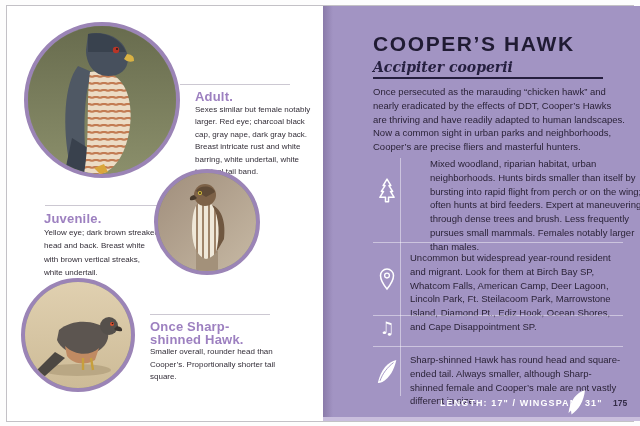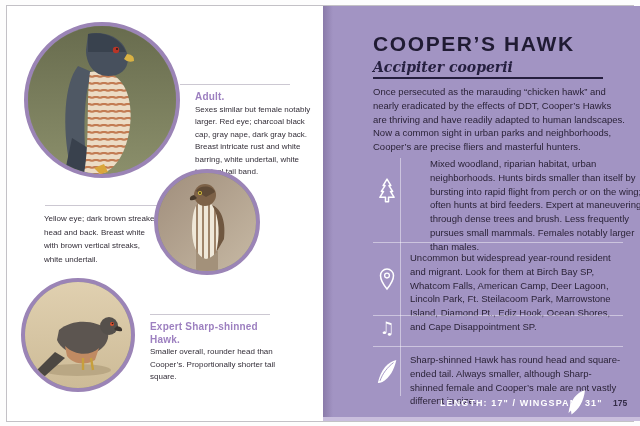--- a/index.html
+++ b/index.html
@@ -5,21 +5,21 @@
   * { margin:0; padding:0; box-sizing:border-box; }
   html,body { width:640px; height:426px; background:#ffffff; font-family:"Liberation Sans", sans-serif; }
   #screen { position:relative; width:640px; height:426px; background:#fdfdfd; overflow:hidden; }
   #spread { position:absolute; left:6px; top:5px; width:628px; height:417px; border:1px solid #c3c1c6; background:#ffffff; }
 
   
   #left-page { position:absolute; left:0; top:0; width:316px; height:415px; background:#ffffff; }
   .photo-circle { position:absolute; border-radius:50%; border:4px solid #9b84b6; overflow:hidden; background:#888; }
   .pointer-line { position:absolute; height:1px; background:#ccc8d2; }
   .spec-block { position:absolute; color:#332e38; font-size:8px; line-height:12.5px; }
-  .spec-heading { color:#9d80c0; font-weight:bold; font-size:10px; letter-spacing:.2px; }
+  .spec-heading { color:#9d80c0; font-weight:bold; font-size:13px; letter-spacing:.2px; }
   .spec-body { color:#332e38; }
 
   
   #right-page { position:absolute; left:316px; top:0; width:339px; height:415px; background:#a294c3; }
   #gutter-shade { position:absolute; left:0; top:0; bottom:0; width:10px;
                   background:linear-gradient(to right, rgba(66,48,92,.25), rgba(66,48,92,0)); }
   #page-title { position:absolute; left:50px; top:26px; font-size:21px; font-weight:bold;
                 letter-spacing:1.6px; color:#201b33; }
   #sci-name { position:absolute; left:50px; top:53px; font-family:"DejaVu Serif", serif;
               font-style:italic; font-weight:bold; font-size:14px; color:#262040; }
@@ -72,20 +72,21 @@
       </div>
 
       <div class="pointer-line" style="left:173px; top:78px; width:110px;"></div>
       <div class="spec-block" style="left:188px; top:85px; width:118px;">
         <div class="spec-heading">Adult.</div>
         <div class="spec-body">Sexes similar but female notably larger. Red eye; charcoal black cap, gray nape, dark gray back. Breast intricate rust and white barring, white undertail, white terminal tail band.</div>
       </div>
 
       <div class="pointer-line" style="left:38px; top:199px; width:152px;"></div>
       <div class="spec-block" style="left:37px; top:206px; width:116px; line-height:13.5px;">
+        <div class="spec-heading">Juvenile.</div>
         <div class="spec-body">Yellow eye; dark brown streaked head and back. Breast white with brown vertical streaks, white undertail.</div>
       </div>
 
       <div class="photo-circle" style="left:147px; top:163px; width:106px; height:106px;">
         <svg width="98" height="98" viewBox="0 0 98 98">
           <defs>
             <linearGradient id="bgJuv" x1="0" y1="0" x2="1" y2="1">
               <stop offset="0" stop-color="#a08e7c"></stop>
                 <stop offset="1" stop-color="#c7b9a4"></stop>
             </linearGradient>
@@ -122,21 +123,21 @@
           <circle cx="84" cy="44" r="9" fill="#55504b"></circle>
           <circle cx="87" cy="42" r="2" fill="#d84f2e"></circle>
           <circle cx="87.5" cy="41.5" r="0.8" fill="#201512"></circle>
           <path d="M92 44 q6 1 5 5 q-5 1 -8 -2 Z" fill="#3c352f"></path>
           <path d="M58 76 L58 88 M66 76 L68 88" stroke="#c7a03c" stroke-width="2.4"></path>
         </svg>
       </div>
 
       <div class="pointer-line" style="left:143px; top:308px; width:120px;"></div>
       <div class="spec-block" style="left:143px; top:315px; width:130px;">
-        <div class="spec-heading">Expert Sharp-shinned Hawk.</div>
+        <div class="spec-heading">Once Sharp-shinned Hawk.</div>
         <div class="spec-body">Smaller overall, rounder head than Cooper’s. Proportionally shorter tail square.</div>
       </div>
     </div>
 
     <div id="right-page">
       <div id="gutter-shade"></div>
 
       <div id="page-title">COOPER’S HAWK</div>
       <div id="sci-name">Accipiter cooperii</div>
       <div id="title-rule"></div>

